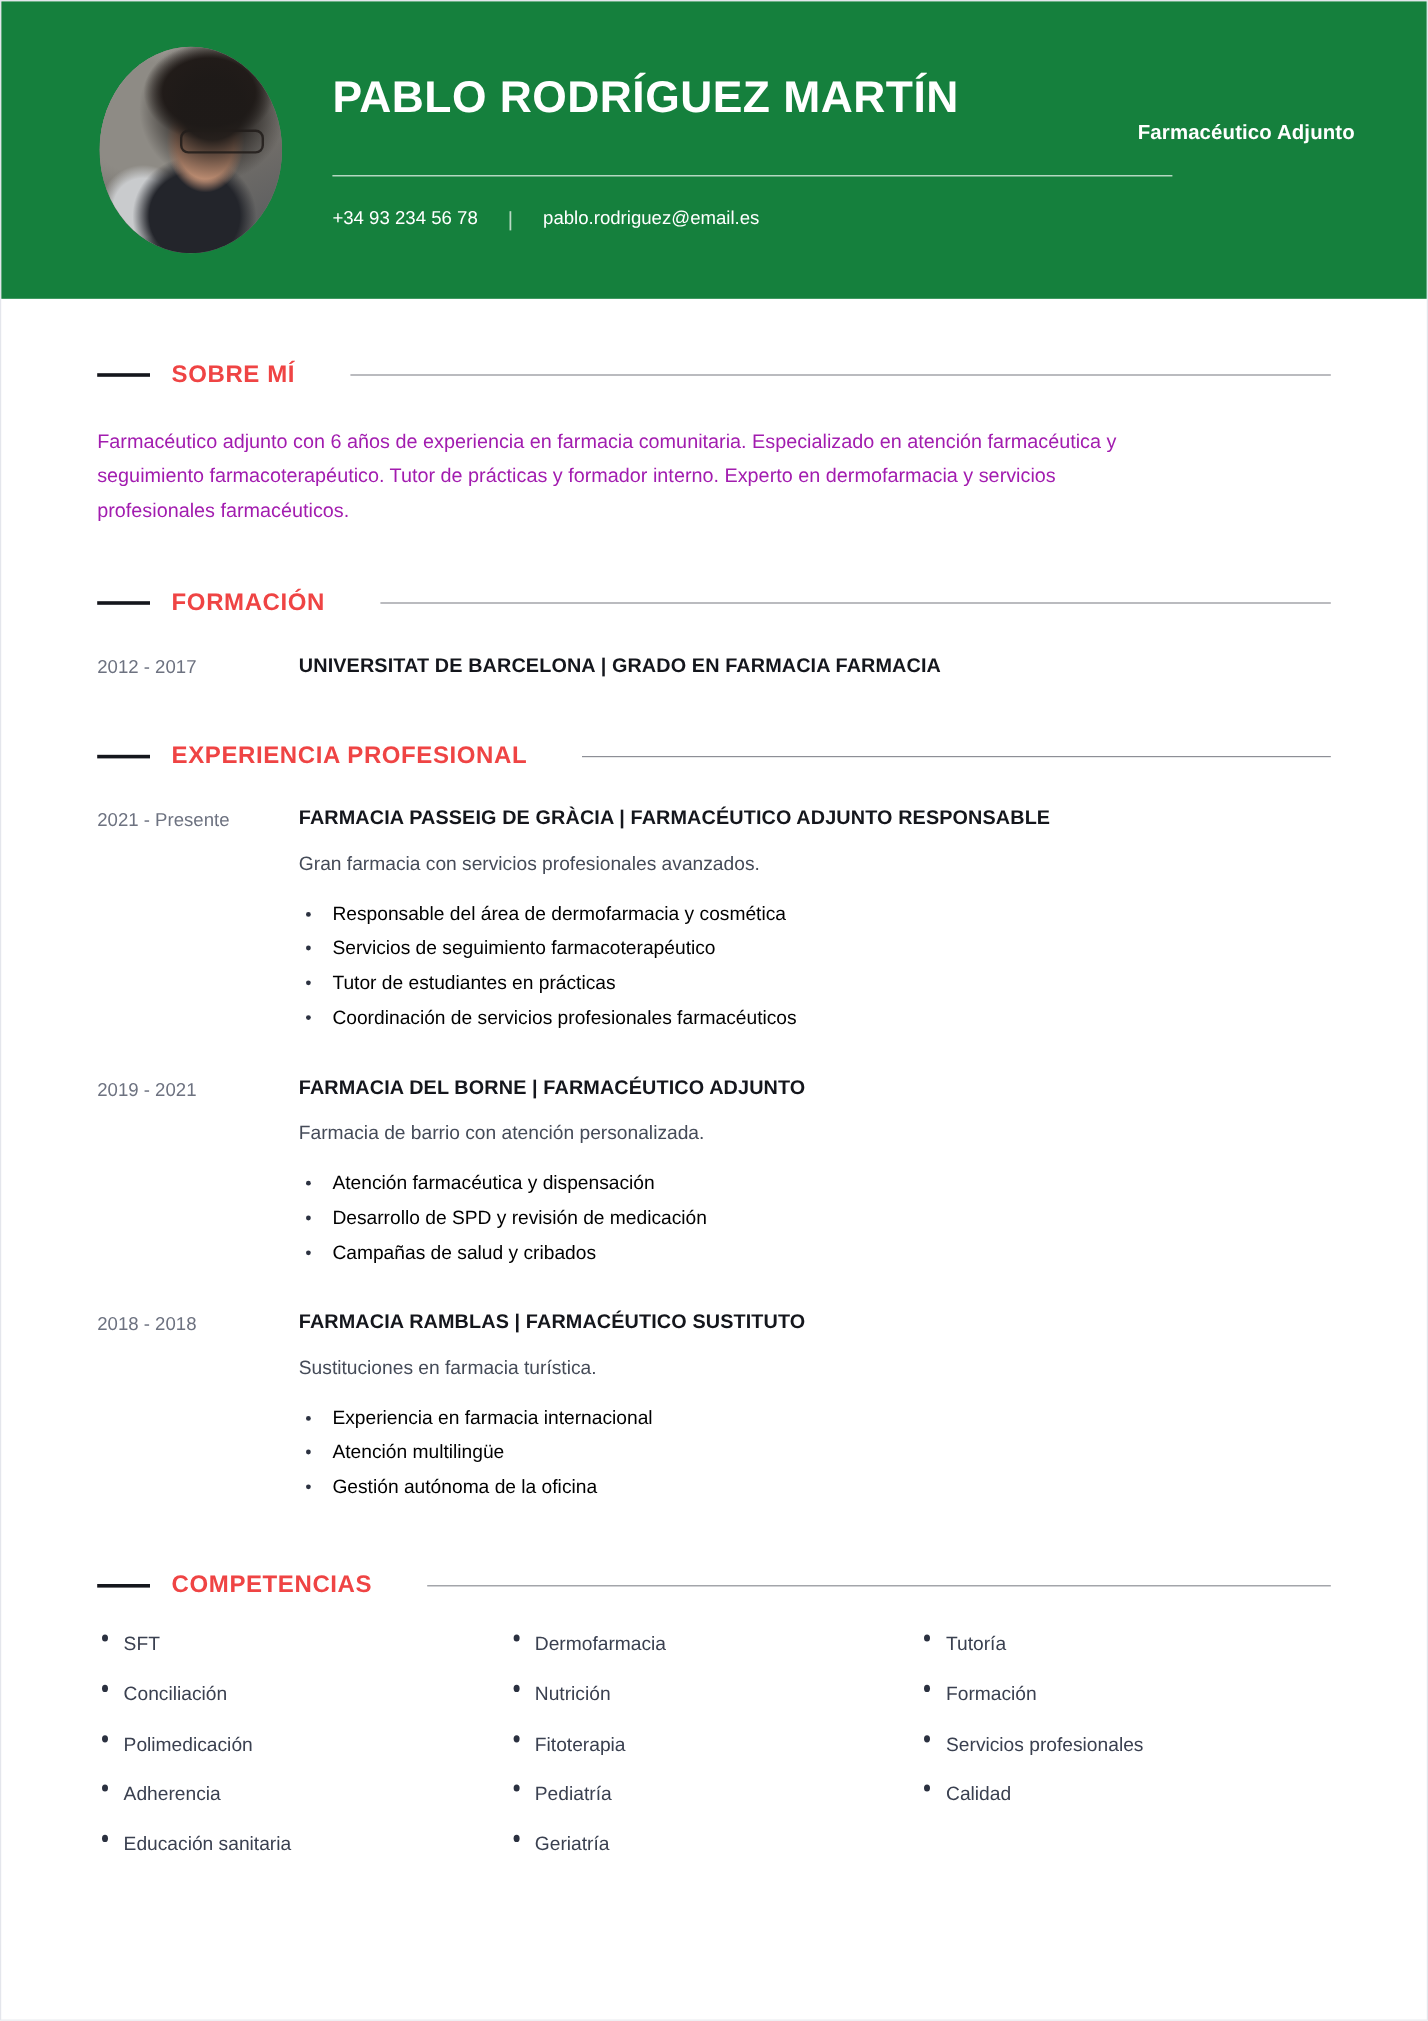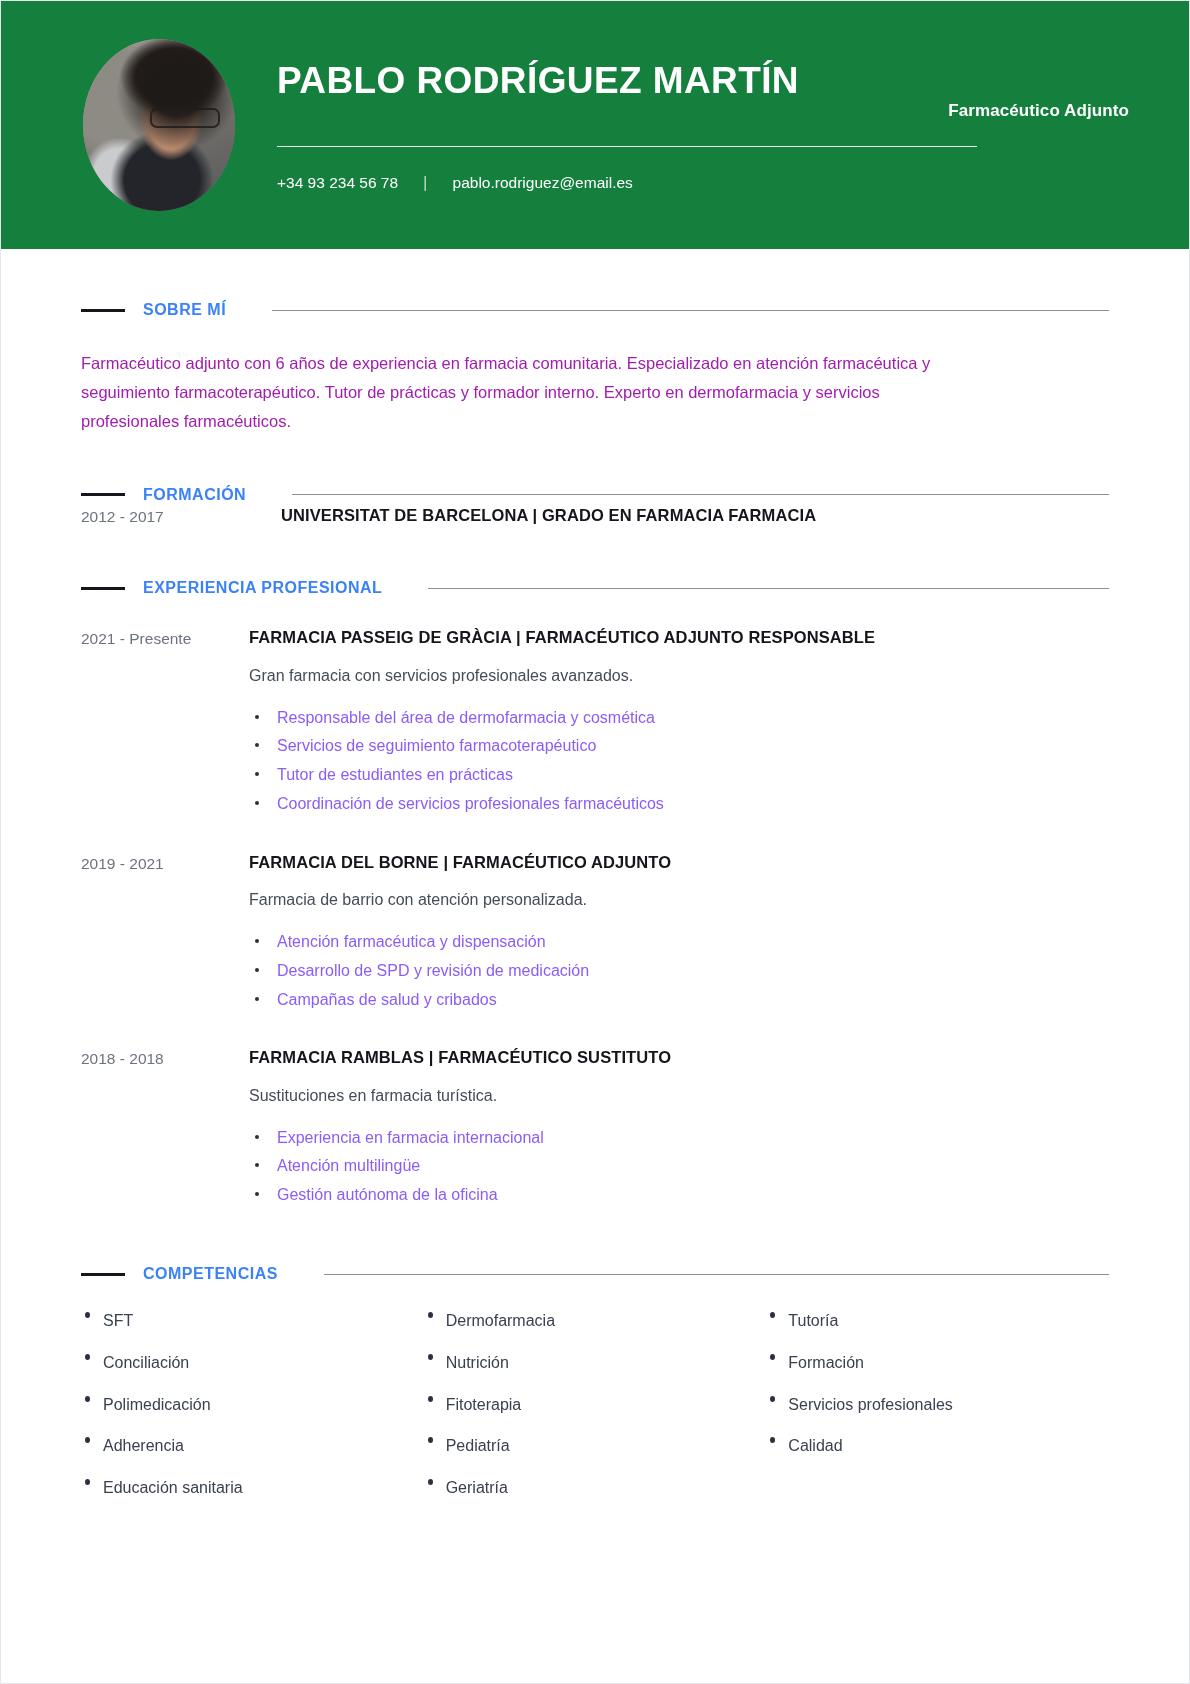--- a/index.html
+++ b/index.html
@@ -115,23 +115,23 @@
     gap: 18px;
     margin-bottom: 0;
   }
   .sec-dash {
     width: 44px;
     height: 3px;
     background: #14161c;
     flex: 0 0 44px;
   }
   .sec-title {
-    font-size: 16px;
+    font-size: 20px;
     font-weight: bold;
-    color: #3b82f6;
+    color: #ef4444;
     letter-spacing: 0.5px;
     white-space: nowrap;
   }
   .sec-line {
     flex: 1 1 auto;
     height: 1px;
     background: #8d8f96;
     margin-left: 28px;
   }
 
@@ -171,21 +171,21 @@
   }
 
   ul.bullets {
     list-style: none;
     margin-top: 16px;
   }
   ul.bullets li {
     position: relative;
     padding-left: 28px;
     font-size: 16px;
-    color: #8b5cf6;
+    color: #000000;
     line-height: 1.8;
   }
   ul.bullets li::before {
     content: "";
     position: absolute;
     left: 6px;
     top: 11px;
     width: 4px;
     height: 4px;
     border-radius: 50%;
@@ -251,21 +251,21 @@
       <p class="summary">Farmacéutico adjunto con 6 años de experiencia en farmacia comunitaria. Especializado en atención farmacéutica y seguimiento farmacoterapéutico. Tutor de prácticas y formador interno. Experto en dermofarmacia y servicios profesionales farmacéuticos.</p>
     </div>
 
     <div class="section" style="margin-top:50px;">
       <div class="section-head">
         <span class="sec-dash"></span>
         <span class="sec-title">FORMACIÓN</span>
         <span class="sec-line"></span>
       </div>
 
-      <div class="entry" style="gap:32px;">
+      <div class="entry" style="margin-top:30px;">
         <div class="entry-date">2012 - 2017</div>
         <div class="entry-main">
           <div class="entry-title">UNIVERSITAT DE BARCELONA | GRADO EN FARMACIA FARMACIA</div>
         </div>
       </div>
     </div>
 
     <div class="section" style="margin-top:52px;">
       <div class="section-head">
         <span class="sec-dash"></span>

